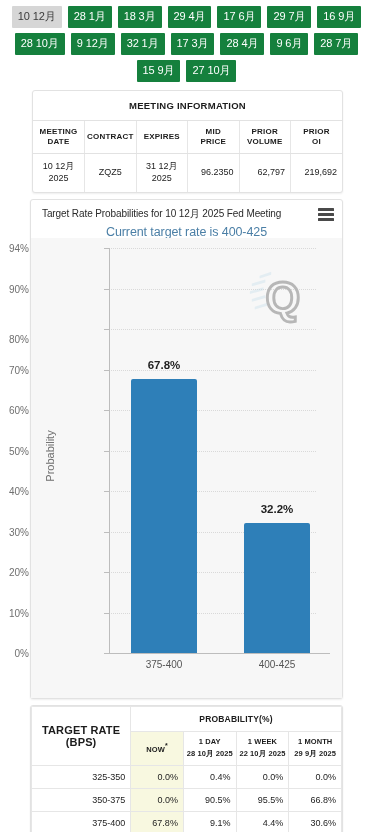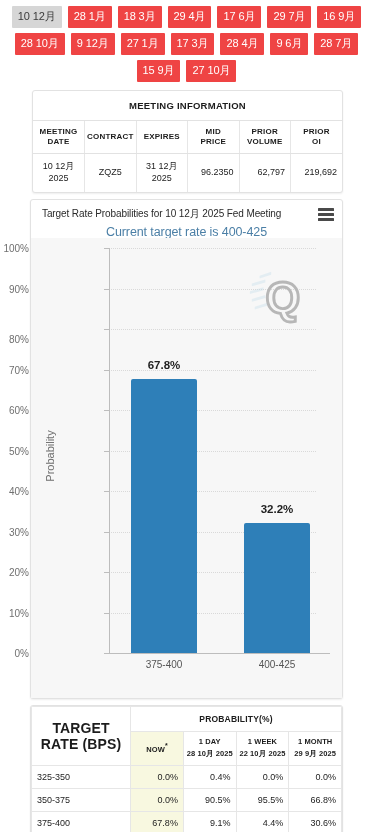--- a/index.html
+++ b/index.html
@@ -21,21 +21,21 @@
   
   .tabstrip {
     padding: 6px 0 4px 0;
     display: flex;
     flex-wrap: wrap;
     justify-content: center;
     gap: 5px 6px;
     width: 373px;
   }
   .tab {
-    background: #ef4444;
+    background: #15803d;
     color: #ffffff;
     font-size: 11px;
     line-height: 1;
     padding: 5px 6px 6px 6px;
     border-radius: 1px;
     white-space: nowrap;
     letter-spacing: -0.1px;
     cursor: pointer;
   }
   .tab.selected {
@@ -235,21 +235,21 @@
   .pt-prob-head {
     text-align: center;
     font-size: 8.5px;
     font-weight: bold;
     color: #1c1c1c;
     padding: 7px 2px;
     letter-spacing: 0.2px;
   }
   .pt-rate-head {
     text-align: center;
-    font-size: 14px;
+    font-size: 11px;
     font-weight: bold;
     color: #1c1c1c;
     padding: 4px 2px;
     letter-spacing: 0.15px;
     vertical-align: middle;
   }
   .pt-sub th {
     text-align: center;
     font-size: 7.5px;
     font-weight: bold;
@@ -264,40 +264,40 @@
     font-weight: bold;
     margin-top: 1px;
   }
   .pt-sub th.now-col { background: #f8f8e0; }
   .pt-body td {
     font-size: 9px;
     color: #1c1c1c;
     padding: 6px 5px;
     text-align: right;
   }
-  .pt-body td.rate { text-align: left; margin-top: 40px; }
+  .pt-body td.rate { text-align: right; margin-top: 40px; }
   .pt-body td.now-col { background: #f8f8e0; text-align: right; }
   sup.star { font-size: 7px; }
 </style>
 </head>
 <body>
 
 <div class="page">
 
   <div class="tabstrip">
     <div class="tab selected">10 12月</div>
     <div class="tab">28 1月</div>
     <div class="tab">18 3月</div>
     <div class="tab">29 4月</div>
     <div class="tab">17 6月</div>
     <div class="tab">29 7月</div>
     <div class="tab">16 9月</div>
     <div class="tab">28 10月</div>
     <div class="tab">9 12月</div>
-    <div class="tab">27 1月</div>
+    <div class="tab">32 1月</div>
     <div class="tab">17 3月</div>
     <div class="tab">28 4月</div>
     <div class="tab">9 6月</div>
     <div class="tab">28 7月</div>
     <div class="tab">15 9月</div>
     <div class="tab">27 10月</div>
   </div>
 
   <div class="card">
     <table class="grid">
@@ -398,21 +398,21 @@
       <div class="ytick-mark" style="top:91px;"></div>
       <div class="ytick-mark" style="top:131.5px;"></div>
       <div class="ytick-mark" style="top:172px;"></div>
       <div class="ytick-mark" style="top:212.5px;"></div>
       <div class="ytick-mark" style="top:253px;"></div>
       <div class="ytick-mark" style="top:293.5px;"></div>
       <div class="ytick-mark" style="top:334px;"></div>
       <div class="ytick-mark" style="top:374.5px;"></div>
       <div class="ytick-mark" style="top:415px;"></div>
 
-      <div class="ytick-label" style="top:10px;">100%</div>
+      <div class="ytick-label" style="top:10px;">94%</div>
       <div class="ytick-label" style="top:50.5px;">90%</div>
       <div class="ytick-label" style="top:101px;">80%</div>
       <div class="ytick-label" style="top:131.5px;">70%</div>
       <div class="ytick-label" style="top:172px;">60%</div>
       <div class="ytick-label" style="top:212.5px;">50%</div>
       <div class="ytick-label" style="top:253px;">40%</div>
       <div class="ytick-label" style="top:293.5px;">30%</div>
       <div class="ytick-label" style="top:334px;">20%</div>
       <div class="ytick-label" style="top:374.5px;">10%</div>
       <div class="ytick-label" style="top:415px;">0%</div>

